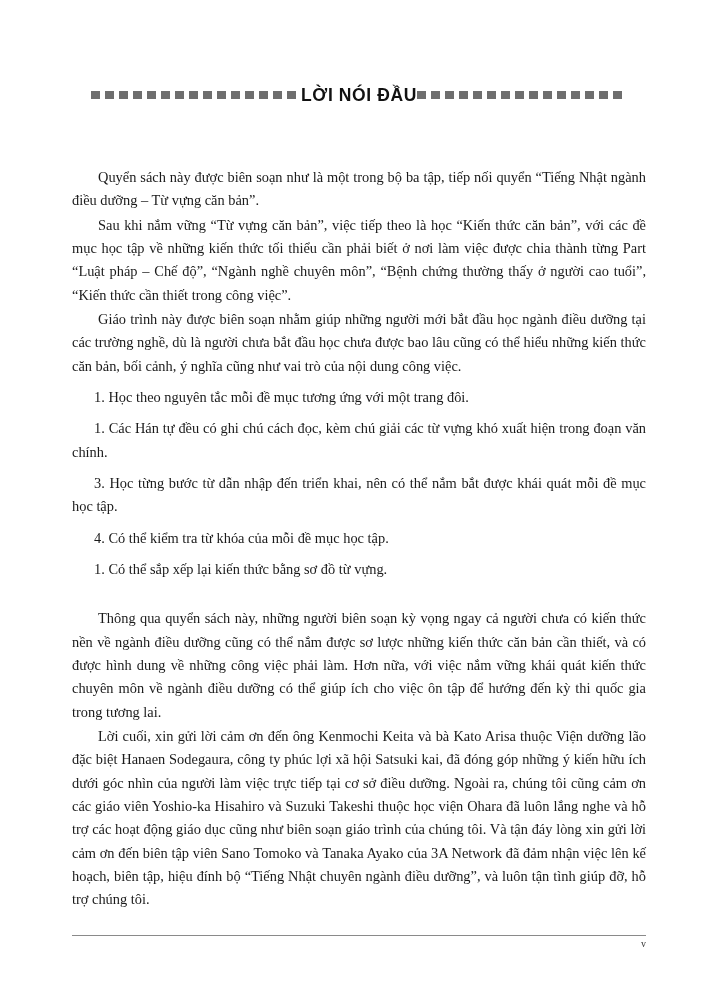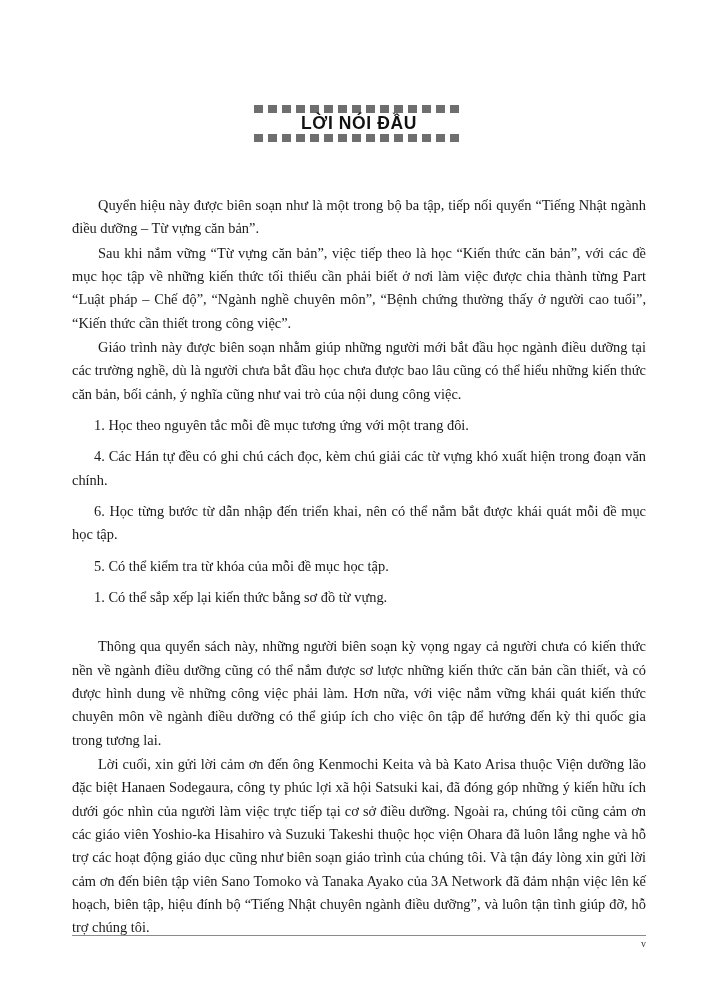--- a/index.html
+++ b/index.html
@@ -21,23 +21,22 @@
     width: 718px;
     height: 983px;
     box-sizing: border-box;
     padding: 0 72px;
   }
   
   .title-row {
     display: flex;
     align-items: center;
     justify-content: center;
-    margin-top: 112px;
+    margin-top: 84px;
     height: 22px;
-    flex-direction: column;
   }
   .dash-rule {
     flex: 0 0 auto;
     width: 210px;
     height: 8px;
     background-image: repeating-linear-gradient(
       to right,
       #6e6e6e 0px, #6e6e6e 9px,
       rgba(0,0,0,0) 9px, rgba(0,0,0,0) 14px
     );
@@ -94,28 +93,28 @@
 <div class="page">
 
   <div class="title-row">
     <div class="dash-rule"></div>
     <div class="doc-title">LỜI NÓI ĐẦU</div>
     <div class="dash-rule"></div>
   </div>
 
   <div class="body-area">
 
-    <p class="para">Quyển hiệu này được biên soạn như là một trong bộ ba tập, tiếp nối quyển “Tiếng Nhật ngành điều dưỡng – Từ vựng căn bản”.</p>
+    <p class="para">Quyển sách này được biên soạn như là một trong bộ ba tập, tiếp nối quyển “Tiếng Nhật ngành điều dưỡng – Từ vựng căn bản”.</p>
     <p class="para">Sau khi nắm vững “Từ vựng căn bản”, việc tiếp theo là học “Kiến thức căn bản”, với các đề mục học tập về những kiến thức tối thiểu cần phải biết ở nơi làm việc được chia thành từng Part “Luật pháp – Chế độ”, “Ngành nghề chuyên môn”, “Bệnh chứng thường thấy ở người cao tuổi”, “Kiến thức cần thiết trong công việc”.</p>
     <p class="para gap-before">Giáo trình này được biên soạn nhằm giúp những người mới bắt đầu học ngành điều dưỡng tại các trường nghề, dù là người chưa bắt đầu học chưa được bao lâu cũng có thể hiểu những kiến thức căn bản, bối cảnh, ý nghĩa cũng như vai trò của nội dung công việc.</p>
 
     <p class="list-item gap-before">1. Học theo nguyên tắc mỗi đề mục tương ứng với một trang đôi.</p>
-    <p class="list-item">4. Các Hán tự đều có ghi chú cách đọc, kèm chú giải các từ vựng khó xuất hiện trong đoạn văn chính.</p>
-    <p class="list-item">6. Học từng bước từ dẫn nhập đến triển khai, nên có thể nắm bắt được khái quát mỗi đề mục học tập.</p>
-    <p class="list-item">5. Có thể kiểm tra từ khóa của mỗi đề mục học tập.</p>
+    <p class="list-item">1. Các Hán tự đều có ghi chú cách đọc, kèm chú giải các từ vựng khó xuất hiện trong đoạn văn chính.</p>
+    <p class="list-item">3. Học từng bước từ dẫn nhập đến triển khai, nên có thể nắm bắt được khái quát mỗi đề mục học tập.</p>
+    <p class="list-item">4. Có thể kiểm tra từ khóa của mỗi đề mục học tập.</p>
     <p class="list-item">1. Có thể sắp xếp lại kiến thức bằng sơ đồ từ vựng.</p>
 
     <p class="para gap-before" style="margin-top:26px">Thông qua quyển sách này, những người biên soạn kỳ vọng ngay cả người chưa có kiến thức nền về ngành điều dưỡng cũng có thể nắm được sơ lược những kiến thức căn bản cần thiết, và có được hình dung về những công việc phải làm. Hơn nữa, với việc nắm vững khái quát kiến thức chuyên môn về ngành điều dưỡng có thể giúp ích cho việc ôn tập để hướng đến kỳ thi quốc gia trong tương lai.</p>
     <p class="para gap-before">Lời cuối, xin gửi lời cảm ơn đến ông Kenmochi Keita và bà Kato Arisa thuộc Viện dưỡng lão đặc biệt Hanaen Sodegaura, công ty phúc lợi xã hội Satsuki kai, đã đóng góp những ý kiến hữu ích dưới góc nhìn của người làm việc trực tiếp tại cơ sở điều dưỡng. Ngoài ra, chúng tôi cũng cảm ơn các giáo viên Yoshio-ka Hisahiro và Suzuki Takeshi thuộc học viện Ohara đã luôn lắng nghe và hỗ trợ các hoạt động giáo dục cũng như biên soạn giáo trình của chúng tôi. Và tận đáy lòng xin gửi lời cảm ơn đến biên tập viên Sano Tomoko và Tanaka Ayako của 3A Network đã đảm nhận việc lên kế hoạch, biên tập, hiệu đính bộ “Tiếng Nhật chuyên ngành điều dưỡng”, và luôn tận tình giúp đỡ, hỗ trợ chúng tôi.</p>
 
   </div>
 
   <div class="footer">
     <div class="footer-rule"></div>
     <div class="folio">v</div>

